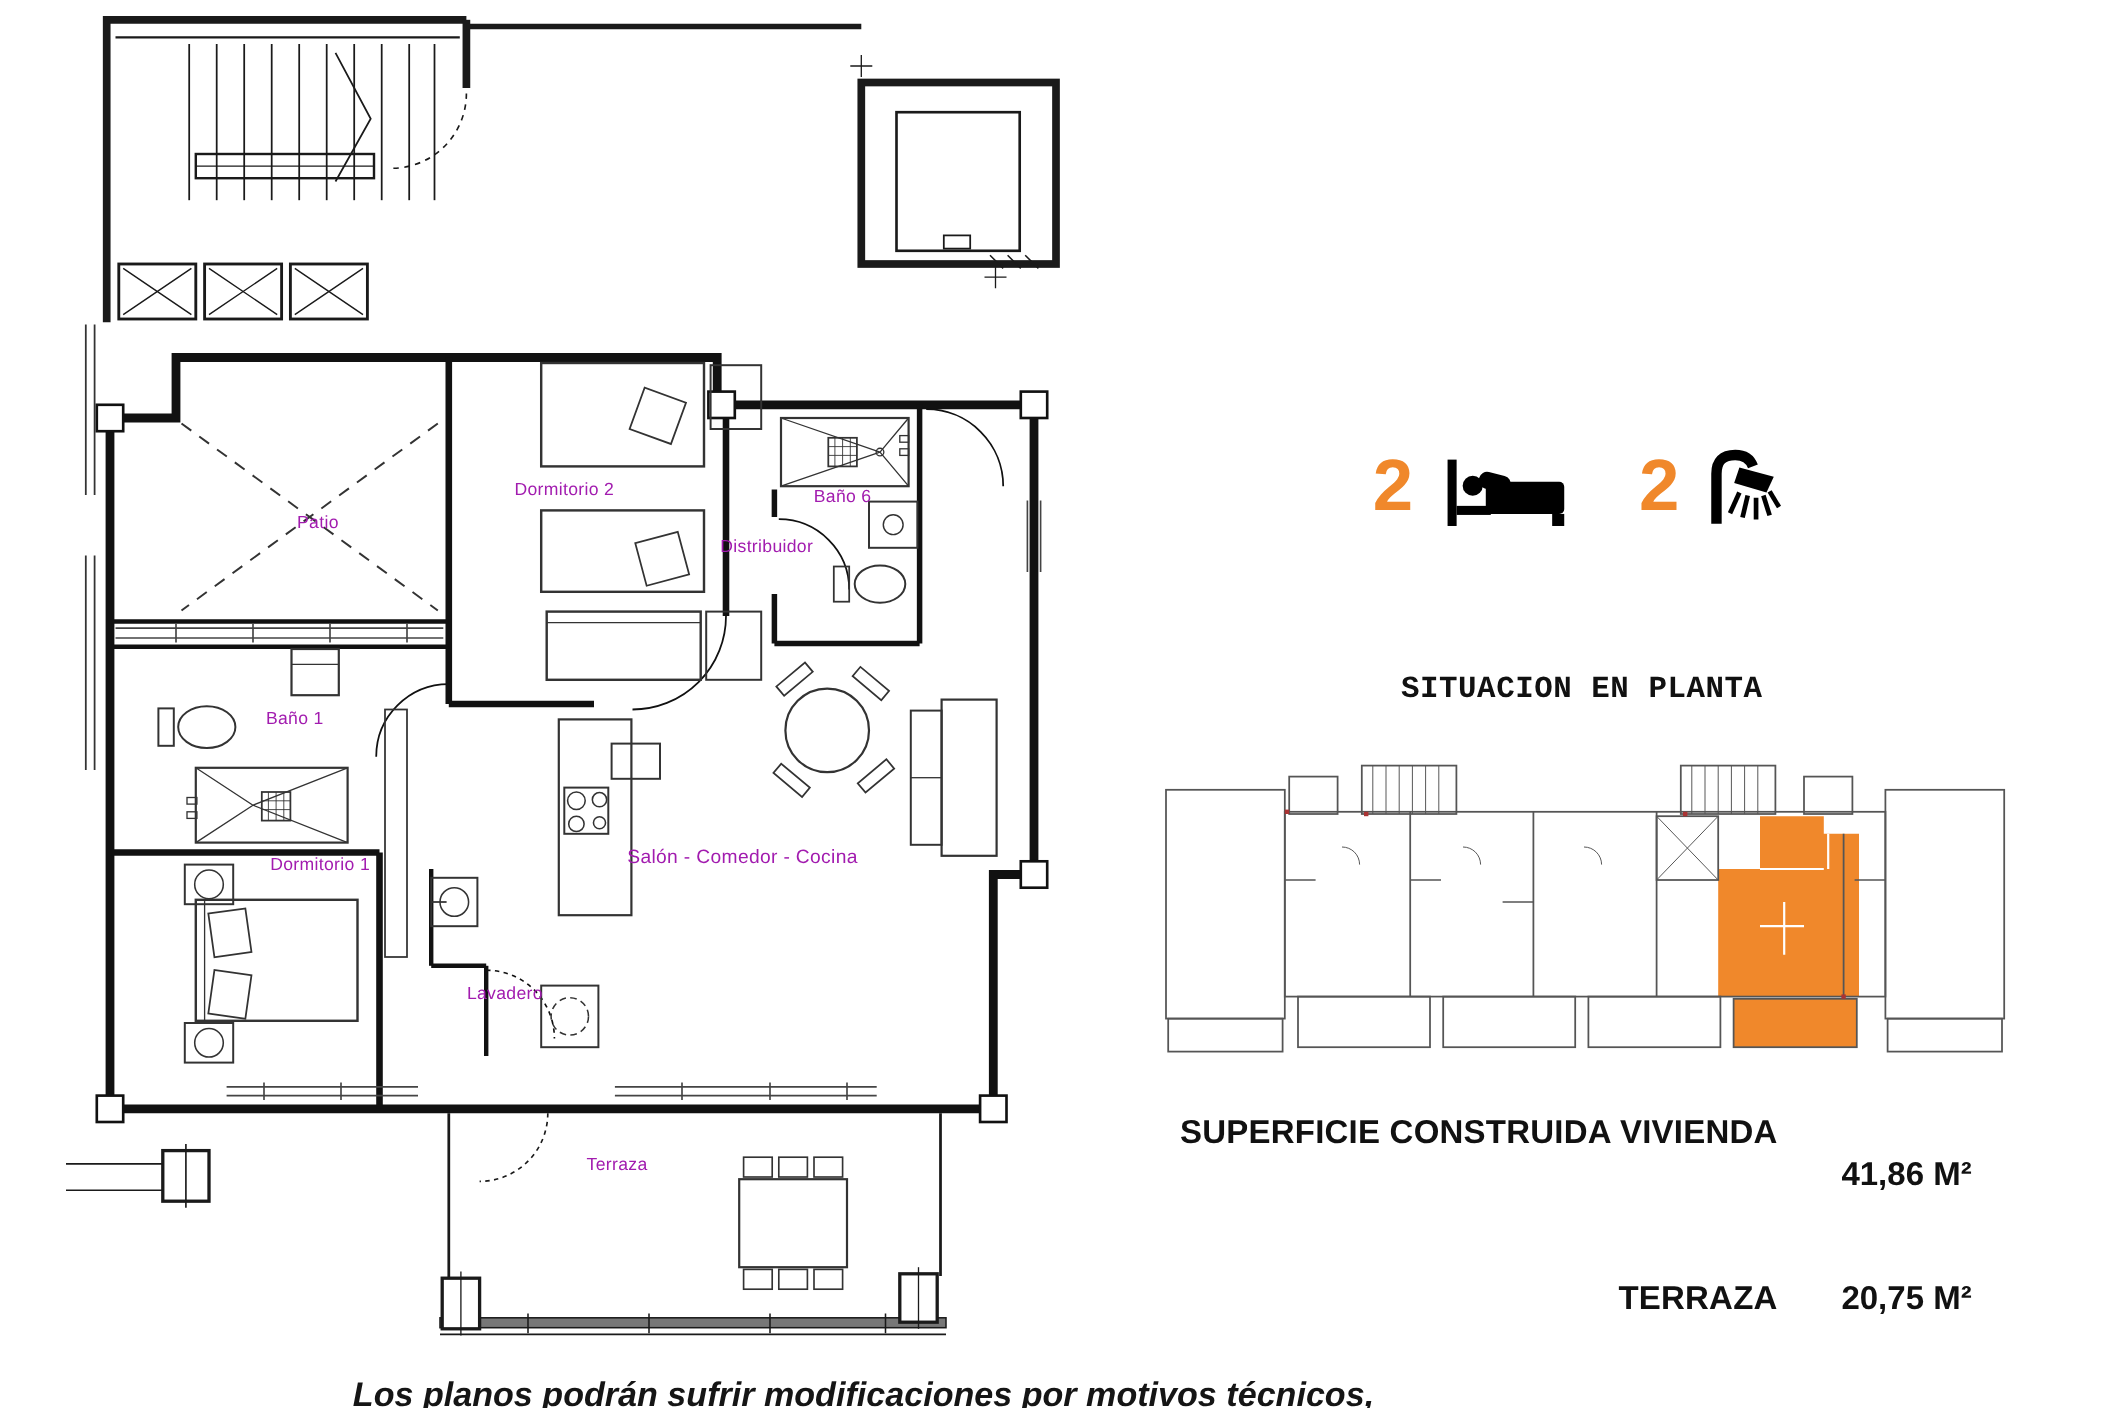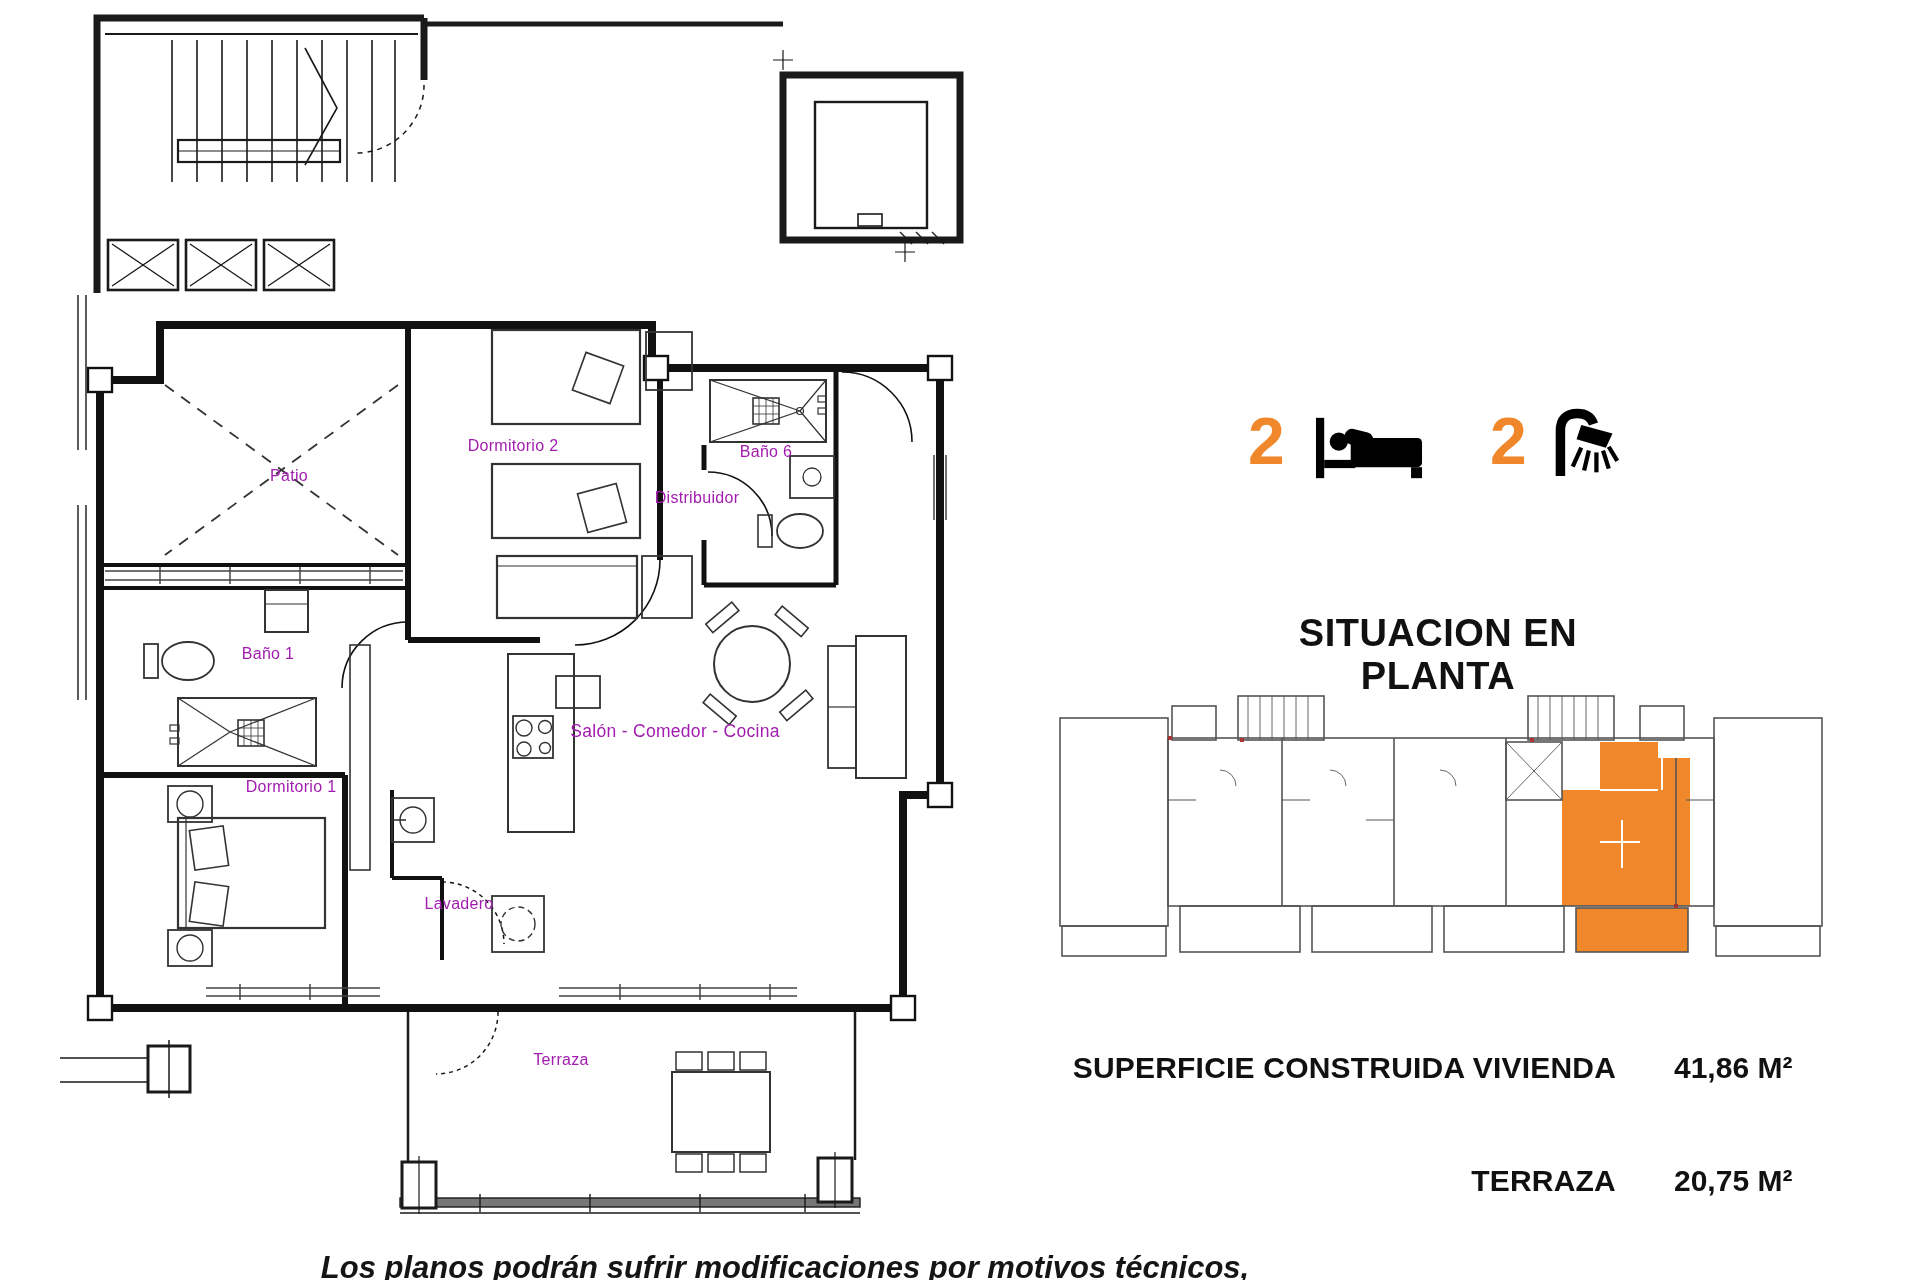--- a/index.html
+++ b/index.html
@@ -1,28 +1,28 @@
 <!DOCTYPE html>
 <html><head>
 <meta charset="utf-8">
 <style>
   html,body{margin:0;padding:0;background:#fff;}
   .page{position:relative;width:1920px;height:1280px;overflow:hidden;background:#ffffff;
         font-family:"Liberation Sans", sans-serif;color:#111;}
   .plan-svg{position:absolute;left:0;top:0;width:1920px;height:1280px;}
   .room-label{position:absolute;transform:translate(-50%,-50%);font-size:16px;color:#a21caf;
               white-space:nowrap;letter-spacing:0.3px;}
-  .room-label.big{font-size:17.5px;}
+  .room-label.big{font-size:17.5px;margin-top:48px;}
   .unit-title{position:absolute;left:1280px;top:282px;width:320px;text-align:center;}
   .unit-title span{display:inline-block;font-size:47px;font-weight:bold;letter-spacing:1px;
                    border-bottom:6px solid #000;padding:0 6px 6px 6px;}
   .count-num{position:absolute;font-size:66px;font-weight:bold;line-height:1;color:#F0882B;}
   .icon-box{position:absolute;}
   .situ-heading{position:absolute;left:1238px;top:612px;width:400px;text-align:center;
-                font-size:38px;font-weight:bold;letter-spacing:0.5px;}
+                font-size:28px;font-weight:bold;letter-spacing:0.5px;font-family:Liberation Mono, monospace;}
   .area-label{position:absolute;left:1000px;width:616px;text-align:right;
               font-size:30px;font-weight:bold;letter-spacing:0.2px;}
   .area-value{position:absolute;left:1674px;font-size:30px;font-weight:bold;}
   .disclaimer{position:absolute;left:285px;top:1250px;width:1000px;text-align:center;
               font-size:31px;font-style:italic;font-weight:bold;color:#151515;}
 </style>
 </head>
 <body>
 
 <div class="page">
@@ -303,19 +303,19 @@
         <line x1="38" y1="47" x2="33" y2="68"></line>
         <line x1="46" y1="49" x2="46" y2="70"></line>
         <line x1="53" y1="47" x2="59" y2="66"></line>
         <line x1="59" y1="43" x2="68" y2="58"></line>
       </g>
     </svg>
   </div>
 
   <div class="situ-heading">SITUACION EN PLANTA</div>
 
-  <div class="area-label" style="top:1051px;">SUPERFICIE CONSTRUIDA VIVIENDA</div>
+  <div class="area-label" style="top:1013px;">SUPERFICIE CONSTRUIDA VIVIENDA</div>
   <div class="area-value" style="top:1051px;">41,86 M²</div>
   <div class="area-label" style="top:1164px;">TERRAZA</div>
   <div class="area-value" style="top:1164px;text-align:center;">20,75 M²</div>
 
   <div class="disclaimer">Los planos podrán sufrir modificaciones por motivos técnicos, jurídicos y comerciales</div>
 </div>
 
 </body></html>

